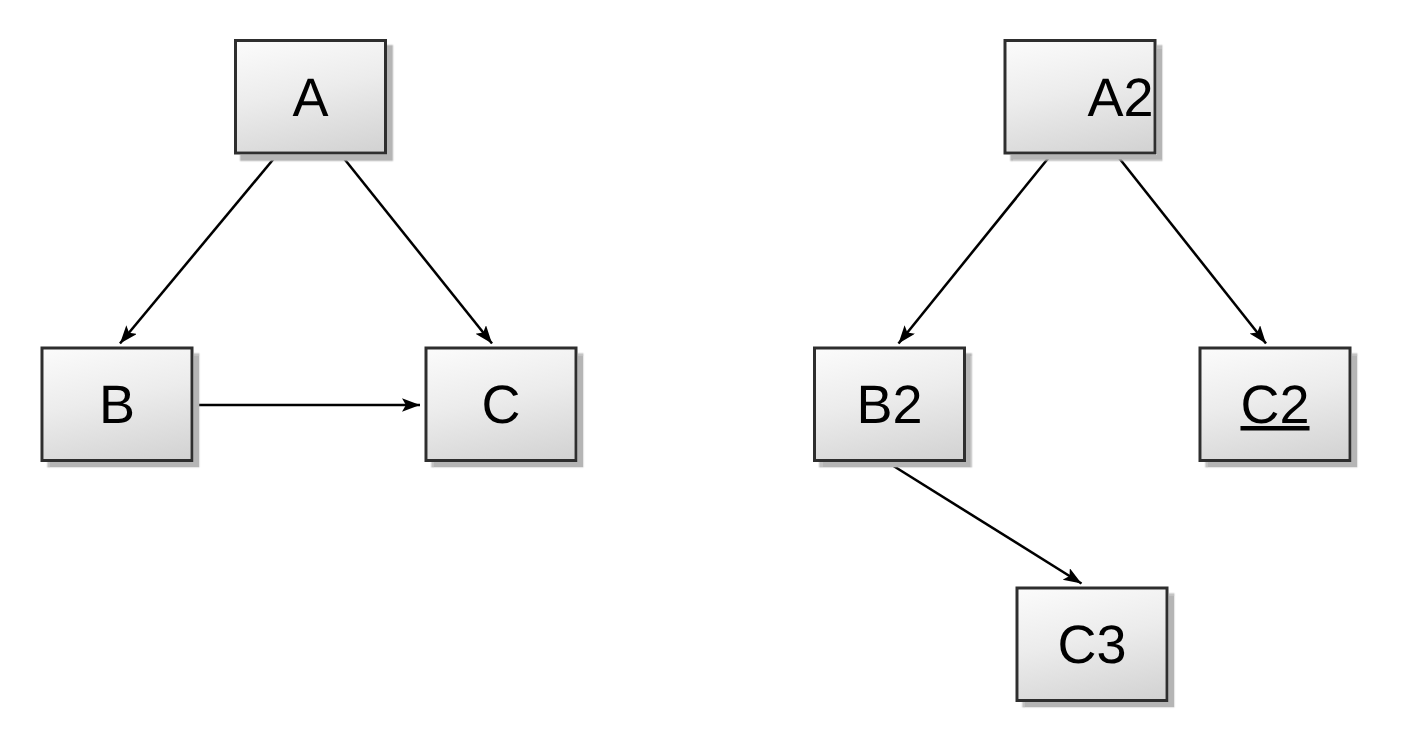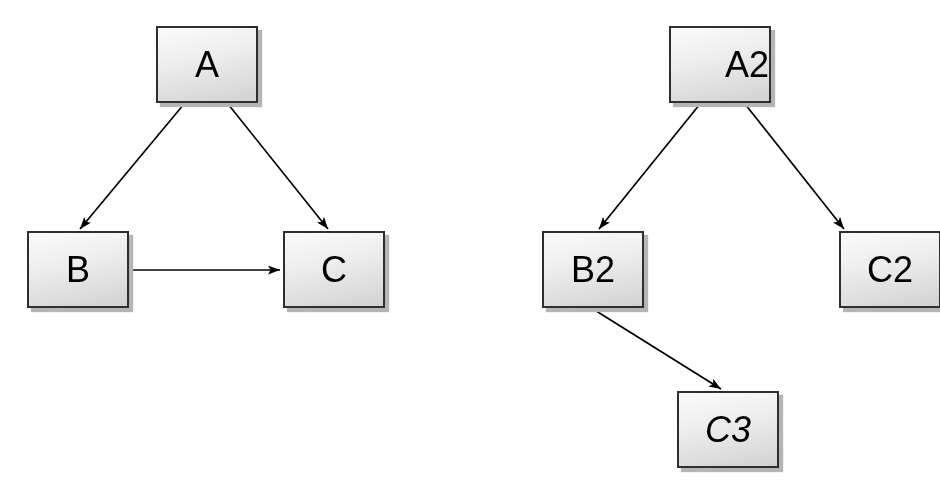--- a/index.html
+++ b/index.html
@@ -39,22 +39,22 @@
     font-size: 36px;
     color: #000000;
     line-height: 1;
     user-select: none;
   }
   .node-a  { left: 156px; top: 26px;  }
   .node-b  { left: 27px;  top: 231px; }
   .node-c  { left: 283px; top: 231px; }
   .node-a2 { left: 669px; top: 26px; justify-content: flex-end;  }
   .node-b2 { left: 542px; top: 231px; text-align: right; }
-  .node-c2 { left: 839px; top: 231px; }
-  .node-c3 { left: 677px; top: 391px; font-style: italic; }
+  .node-c2 { left: 799px; top: 231px; text-decoration: underline; }
+  .node-c3 { left: 677px; top: 391px; }
   .edge {
     stroke: #000000;
     stroke-width: 1.7;
     fill: none;
   }
 </style>
 </head>
 <body>
 
 <div class="canvas">

